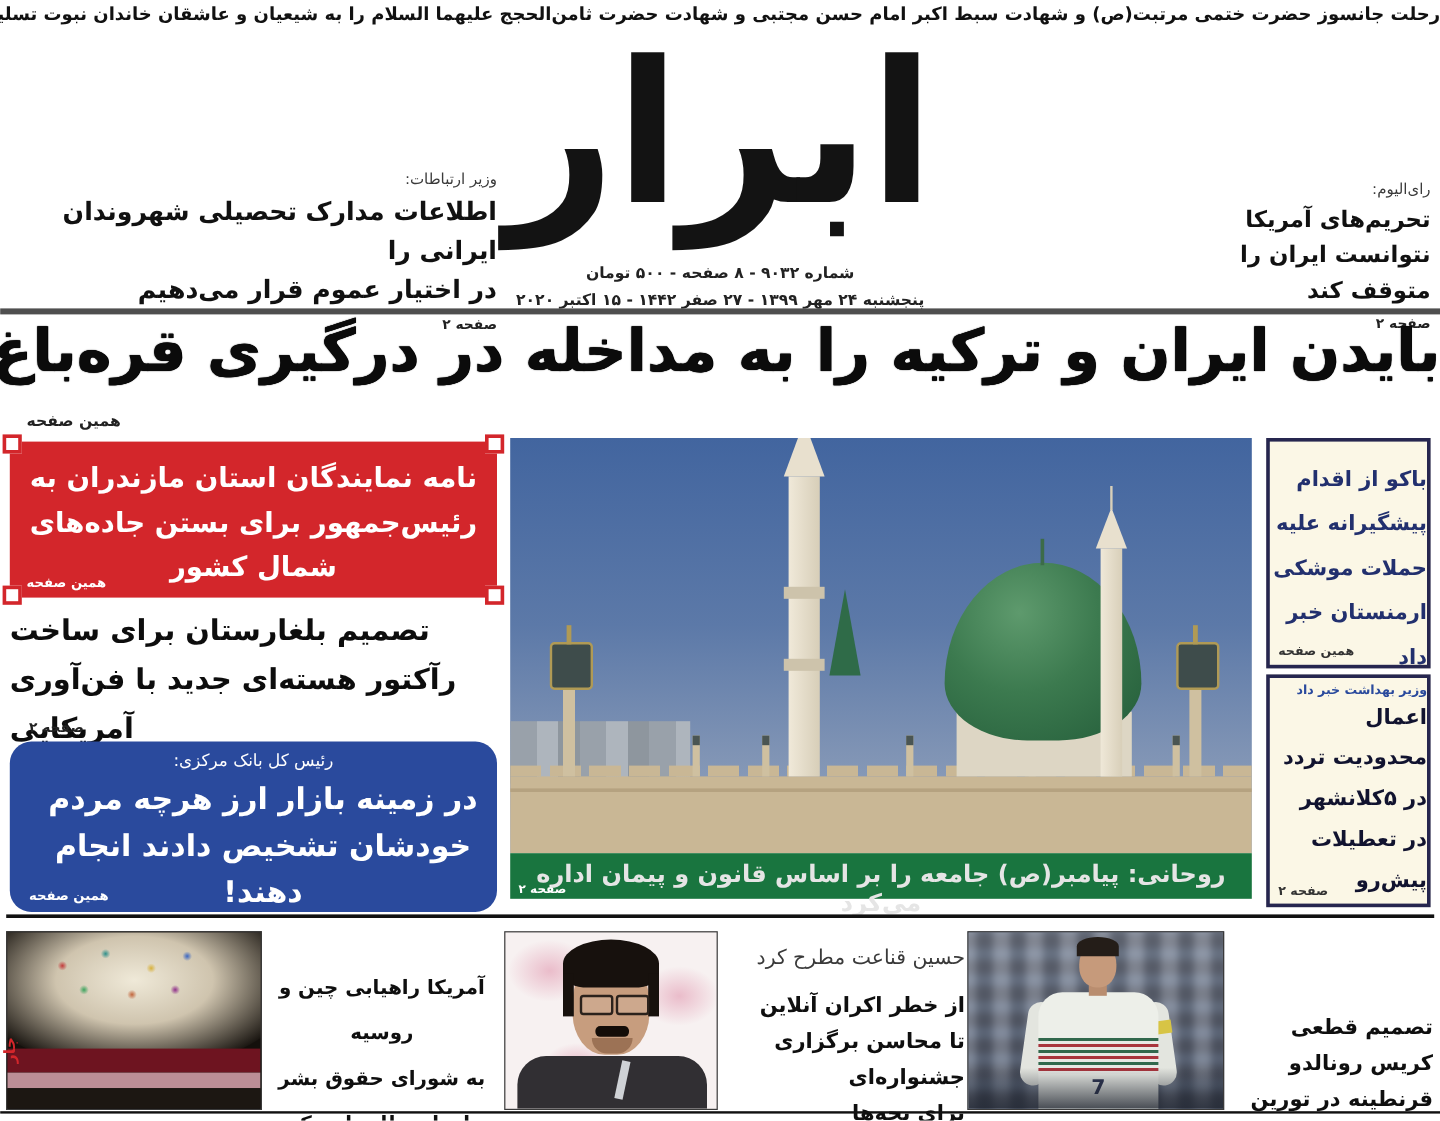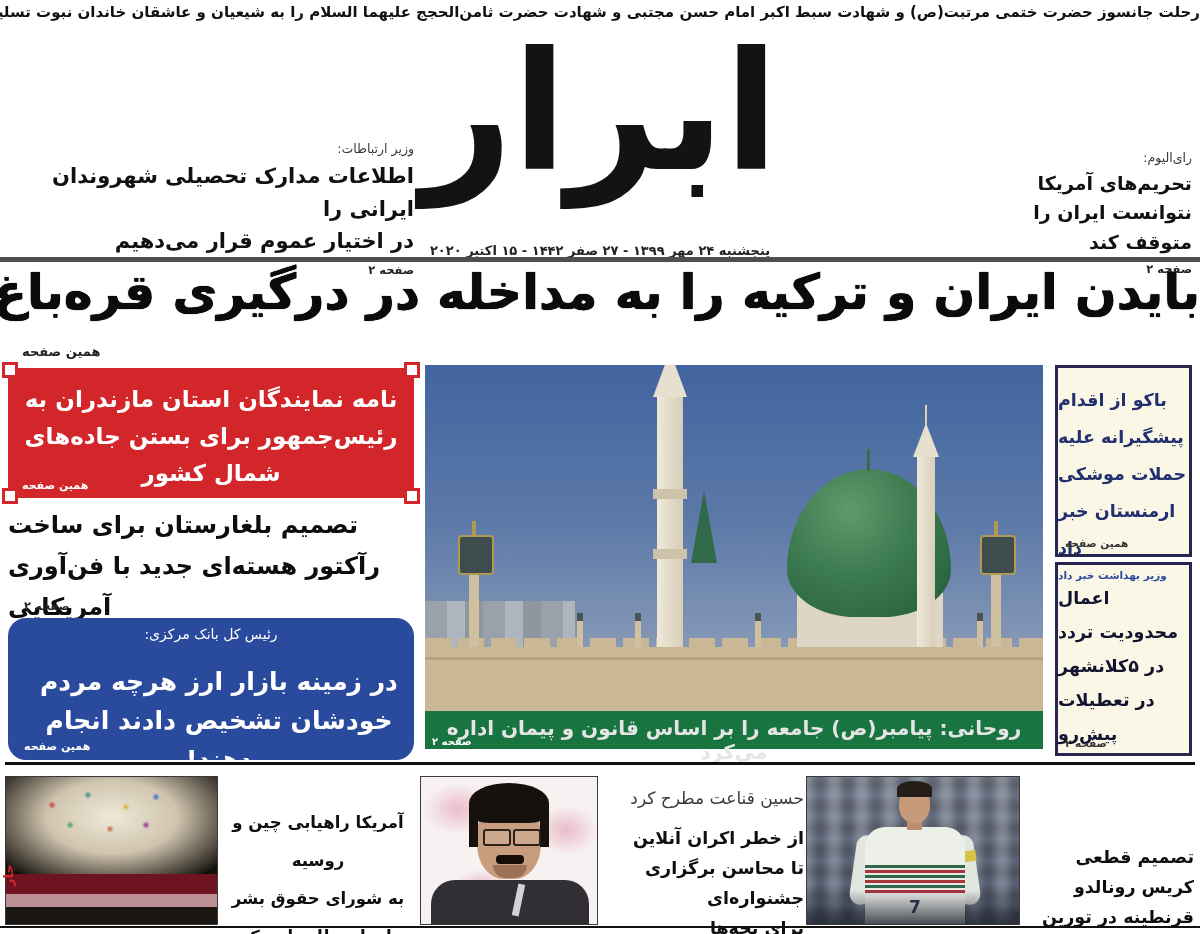--- a/index.html
+++ b/index.html
@@ -25,21 +25,21 @@
   
   #mazandaran-box{left:8px;top:368px;width:406px;height:130px;background:#d3262b;color:#fff;text-align:center;padding-top:13px;box-sizing:border-box;}
   .rb-line{display:block;font-size:23px;font-weight:bold;line-height:37px;}
   #mazandaran-page{position:absolute;left:14px;bottom:6px;font-size:11px;font-weight:bold;color:#fff;}
   .corner{position:absolute;width:10px;height:10px;background:#fff;border:3px solid #d3262b;}
   .c-tl{top:-6px;right:-6px;} .c-tr{top:-6px;left:-6px;} .c-bl{bottom:-6px;right:-6px;} .c-br{bottom:-6px;left:-6px;}
   #bulgaria{left:8px;top:505px;width:406px;height:102px;text-align:left;color:#0d0d0d;}
   .bg-line{display:block;font-size:24px;font-weight:bold;line-height:41px;}
   #bulgaria-page{position:absolute;left:16px;bottom:-6px;font-size:11.5px;font-weight:bold;color:#222;}
   #currency-box{left:8px;top:618px;width:406px;height:142px;background:#2a4a9d;border-radius:18px;color:#fff;text-align:center;padding-top:8px;box-sizing:border-box;}
-  #currency-kicker{display:block;font-size:14px;margin-bottom:20px;}
+  #currency-kicker{display:block;font-size:14px;margin-bottom:4px;}
   .cu-line{display:block;font-size:25px;font-weight:bold;line-height:39px;padding-left:16px;}
   #currency-page{position:absolute;left:16px;bottom:7px;font-size:11px;font-weight:bold;color:#fff;}
   
   #mosque{left:425px;top:365px;width:618px;height:346px;overflow:hidden;background:linear-gradient(180deg,#42659f 0%,#5c79a8 45%,#8497b6 80%,#a2adc1 100%);}
   .m-wall{position:absolute;left:0;right:0;bottom:0;height:64px;background:#c9b795;}
   .m-wall::before{content:"";position:absolute;top:-9px;left:0;right:0;height:9px;background:repeating-linear-gradient(90deg,#c9b795 0 26px,rgba(0,0,0,0) 26px 33px);}
   .m-wall::after{content:"";position:absolute;top:10px;left:0;right:0;height:3px;background:#b5a280;}
   .m-buildings{position:absolute;left:0;bottom:58px;width:150px;height:52px;background:repeating-linear-gradient(90deg,#99a1aa 0 22px,#aeb5bd 22px 40px,#8e969e 40px 58px);}
   .m-drum{position:absolute;left:372px;bottom:64px;width:146px;height:54px;background:#ddd6c4;}
   .m-dome{position:absolute;left:362px;bottom:94px;width:164px;height:148px;border-radius:50% 50% 42% 42%/68% 68% 32% 32%;background:radial-gradient(circle at 38% 28%,#5e9a6d 0%,#3c7a4f 45%,#235c39 100%);}
@@ -53,21 +53,21 @@
   .m-min2-spire{position:absolute;left:488px;bottom:254px;width:0;height:0;border-left:13px solid transparent;border-right:13px solid transparent;border-bottom:34px solid #e8e0ce;}
   .m-min2-tip{position:absolute;left:500px;bottom:286px;width:2px;height:20px;background:#d8cfb9;}
   .m-pillar{position:absolute;bottom:64px;width:10px;height:74px;background:#cfc0a0;}
   .m-lantern{position:absolute;bottom:136px;width:32px;height:36px;background:#3e4c4b;border:2px solid #b09a55;border-radius:4px;}
   .m-finial{position:absolute;bottom:174px;width:4px;height:16px;background:#b09a55;}
   .m-post{position:absolute;bottom:64px;width:6px;height:26px;background:#cfc0a0;border-top:8px solid #4a5553;}
   #mosque-caption-bar{left:425px;top:711px;width:618px;height:38px;background:#19753f;}
   #mosque-caption{position:absolute;left:0;right:0;top:5px;text-align:center;color:#e5e5e5;font-size:20px;font-weight:bold;}
   #mosque-page{position:absolute;left:7px;bottom:2px;color:#fff;font-size:10px;font-weight:bold;}
   
-  .navy-box{background:#fbf7e6;border:3px solid #26264f;box-sizing:border-box;text-align:left;}
+  .navy-box{background:#fbf7e6;border:3px solid #26264f;box-sizing:border-box;text-align:right;}
   #baku-box{left:1055px;top:365px;width:137px;height:192px;padding-top:14px;}
   .bk-line{display:block;font-size:17.5px;font-weight:bold;color:#22306e;line-height:37px;}
   #baku-page{position:absolute;left:7px;bottom:5px;font-size:10.5px;font-weight:bold;color:#333;}
   #health-box{left:1055px;top:562px;width:137px;height:194px;padding-top:4px;}
   #health-kicker{display:block;font-size:10.5px;font-weight:bold;color:#2a4a9d;}
   .he-line{display:block;font-size:17.5px;font-weight:bold;color:#11132f;line-height:34px;}
   #health-page{position:absolute;left:7px;bottom:4px;font-size:10.5px;font-weight:bold;color:#333;}
   
   #rule-mid{top:762px;left:5px;width:1190px;height:3px;background:#111;}
   #rule-bottom{top:926px;left:0;width:1200px;height:2px;background:#111;}
@@ -128,20 +128,21 @@
   #watermark{left:1px;top:864px;height:64px;width:16px;writing-mode:vertical-rl;transform:rotate(180deg);color:#d3262b;font-size:13px;font-weight:bold;}
 </style>
 </head>
 <body>
 
 <div id="paper">
 
   <div class="abs" id="top-strip">رحلت جانسوز حضرت ختمی مرتبت(ص) و شهادت سبط اکبر امام حسن مجتبی و شهادت حضرت ثامن‌الحجج علیهما السلام را به شیعیان و عاشقان خاندان نبوت تسلیت می‌گوییم</div>
 
   <div class="abs" id="logo">ابرار</div>
+  <div class="abs" id="issue-line">شماره ۹۰۳۲ - ۸ صفحه - ۵۰۰ تومان</div>
   <div class="abs" id="date-line">پنجشنبه ۲۴ مهر ۱۳۹۹ - ۲۷ صفر ۱۴۴۲ - ۱۵ اکتبر ۲۰۲۰</div>
 
   <div class="abs mh-block" id="mh-left">
     <span class="kicker">وزیر ارتباطات:</span>
     <span class="mh-title">اطلاعات مدارک تحصیلی شهروندان ایرانی را</span>
     <span class="mh-title">در اختیار عموم قرار می‌دهیم</span>
     <span class="pg">صفحه ۲</span>
   </div>
 
   <div class="abs mh-block" id="mh-right">

